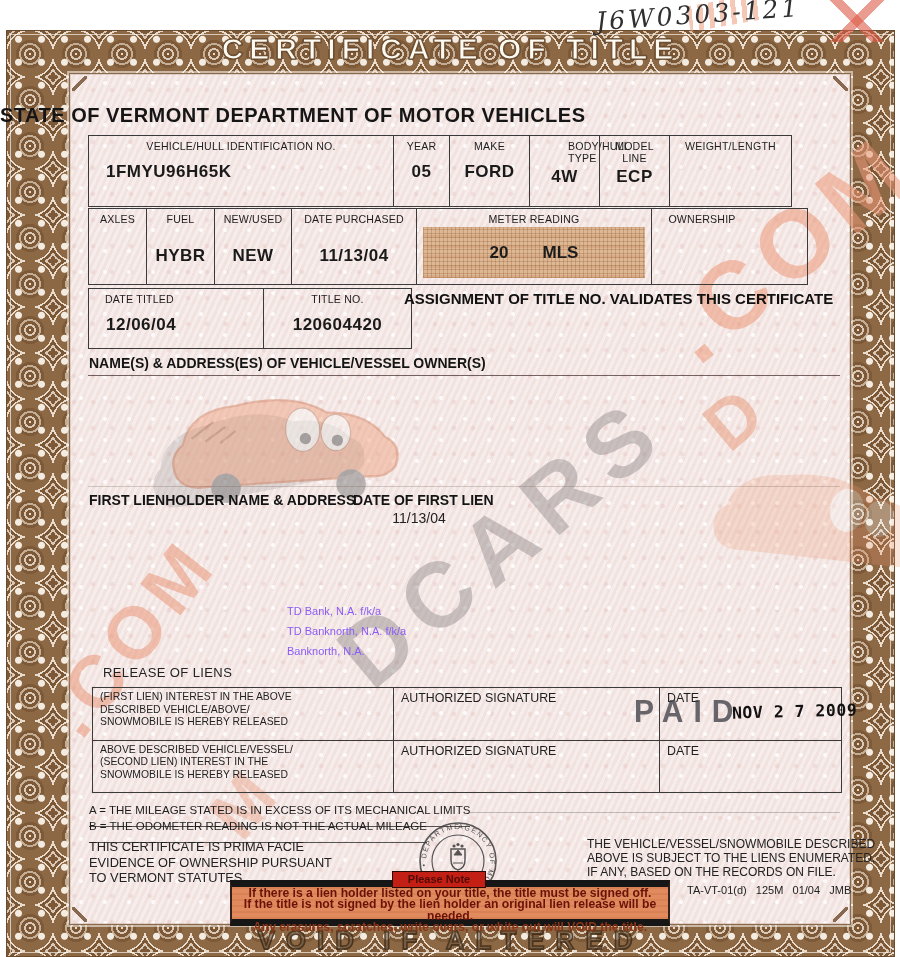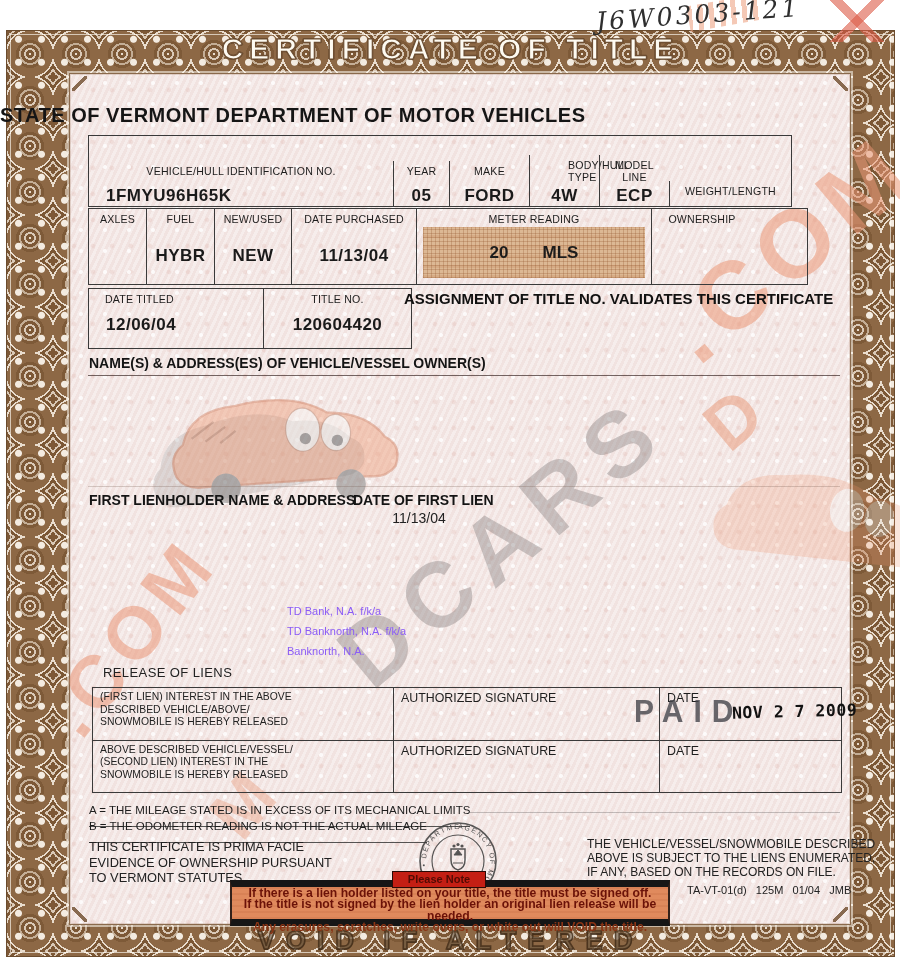--- a/index.html
+++ b/index.html
@@ -138,21 +138,21 @@
     <path d="M30,45 l20,-14 M42,48 l18,-12 M55,50 l14,-10" stroke="rgba(150,80,50,.6)" stroke-width="2" fill="none"></path>
   </svg>
   <svg class="carwm" style="left:700px;top:460px;width:250px;opacity:.3;transform:rotate(7deg);" viewBox="0 0 220 110">
     <path d="M15,78 Q8,60 22,50 Q30,20 70,18 Q120,8 150,28 Q185,30 200,52 Q215,60 208,78 Q200,88 185,86 L40,88 Q22,90 15,78 Z" fill="rgba(236,148,108,.8)"></path>
     <ellipse cx="128" cy="42" rx="15" ry="19" fill="#f7f2ee"></ellipse>
       <ellipse cx="157" cy="46" rx="13" ry="16" fill="#f7f2ee"></ellipse>
   </svg>
 
   <div class="abs hdr">STATE OF VERMONT DEPARTMENT OF MOTOR VEHICLES</div>
 
-  <div class="abs box" style="left:88px;top:135px;width:702px;height:70px;align-items:flex-end;">
+  <div class="abs box" style="left:88px;top:135px;width:702px;height:70px;">
     <div class="cell" style="width:304px;">
       <div class="lbl">VEHICLE/HULL IDENTIFICATION NO.</div>
       <div class="val left">1FMYU96H65K</div>
     </div>
     <div class="cell" style="width:56px;">
       <div class="lbl">YEAR</div>
       <div class="val">05</div>
     </div>
     <div class="cell" style="width:80px;">
       <div class="lbl">MAKE</div>

